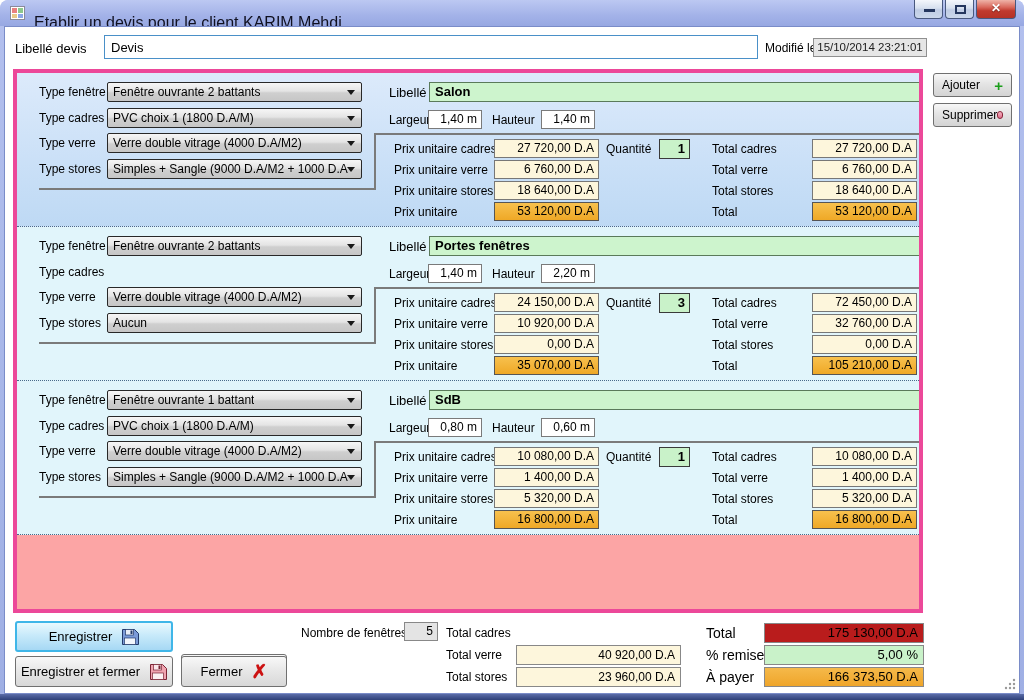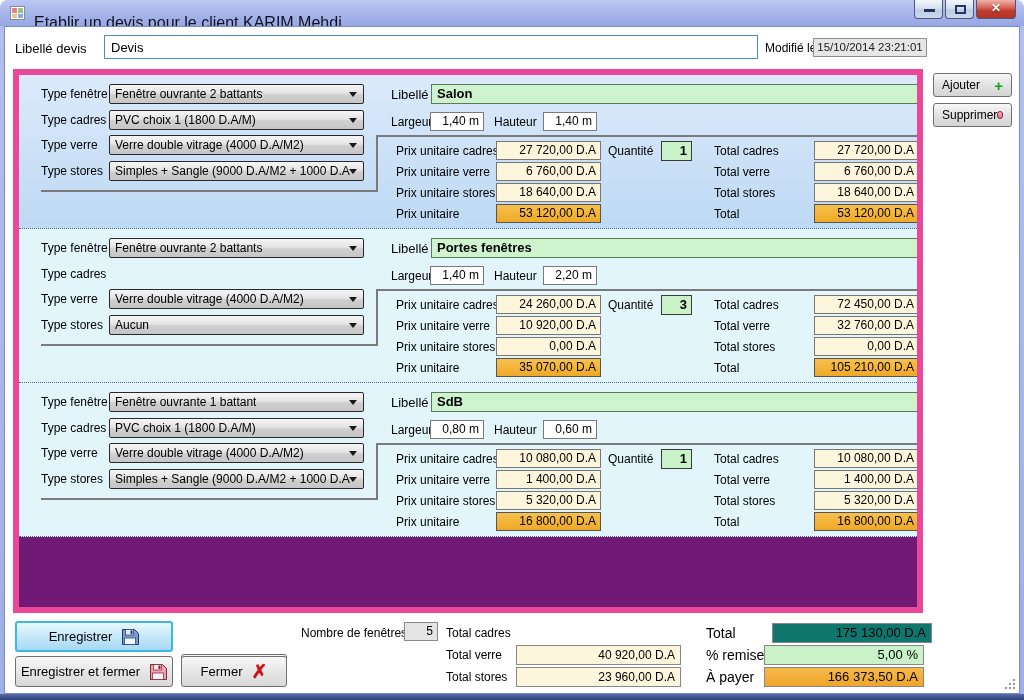--- a/index.html
+++ b/index.html
@@ -33,21 +33,21 @@
   .lbl-big { position:absolute; font-size:14px; color:#000; white-space:nowrap; }
 
   .devis-input { position:absolute; left:99px; top:8px; width:654px; height:24px;
                  border:1px solid #4A90C8; background:#fff; font-size:13px; padding:0 6px;
                  font-family:"Liberation Sans", sans-serif; }
   .modified-box { position:absolute; left:808px; top:11px; width:114px; height:19px;
                   background:#E6E6E6; border:1px solid #909090; font-size:11.5px;
                   line-height:17px; text-align:center; color:#202020; }
 
   .sections-box { position:absolute; left:8px; top:42px; width:910px; height:544px;
-                  background:#701a75; border:6px solid #ec4899; overflow:hidden; }
+                  background:#fca5a5; border:4px solid #ec4899; overflow:hidden; }
   .sec { position:relative; width:908px; height:154px; border-bottom:1px dotted #4A6A8A; }
   .sec.sel    { background:linear-gradient(180deg,#DCEAFB 0%,#BED9F4 100%); }
   .sec.normal { background:#E1F5FB; }
 
   .combo { position:absolute; left:90px; width:255px; height:20px;
            background:linear-gradient(180deg,#F6F6F6 0%,#E4E4E4 45%,#CFCFCF 55%,#C6C6C6 100%);
            border:1px solid #282828; border-radius:2px; font-size:12px; cursor:pointer; }
   .combo .ctext { position:absolute; left:5px; top:2px; white-space:nowrap; overflow:hidden; max-width:235px; }
   .combo .arr { position:absolute; right:6px; top:7px; width:0; height:0;
                 border-left:4px solid transparent; border-right:4px solid transparent;
@@ -83,21 +83,21 @@
   .btn.focused { border:2px solid #3FB6E8;
                  background:linear-gradient(180deg,#E9F9FE 0%,#C8EAFA 45%,#A6D8F4 100%); }
   .xmark { color:#CC1212; font-weight:bold; font-size:19px; line-height:19px; }
 
   .gbox { position:absolute; left:399px; top:595px; width:34px; height:19px; background:#E4E4E4;
           border:1px solid #888; font-size:12px; text-align:right; padding-right:4px; line-height:17px; }
   .fmoney { position:absolute; left:511px; width:165px; height:20px; background:#FDF6DC;
             border:1px solid #888; font-size:12px; text-align:right; padding-right:5px; line-height:18px; }
   .rbox { position:absolute; left:759px; width:160px; height:20px; border:1px solid #888;
           font-size:13px; text-align:right; padding-right:5px; line-height:18px; }
-  .rbox.peach  { background:#0f766e;margin-left:8px; }
+  .rbox.peach  { background:#b91c1c; }
   .rbox.green  { background:#C9F2C9; }
   .rbox.orange { background:linear-gradient(180deg,#F5B94A 0%,#EFA52A 100%); }
 
   .grip { position:absolute; right:2px; bottom:2px; }
 </style>
 </head>
 <body>
 
 <div class="window">
   <div class="titlebar">
@@ -209,21 +209,21 @@
     <span class="lbl" style="left:372px; top:40px">Largeur</span>
     <div class="dim" style="left:411px; top:37px">1,40 m</div>
     <span class="lbl" style="left:475px; top:40px">Hauteur</span>
     <div class="dim" style="left:524px; top:37px">2,20 m</div>
 
     <div class="pline" style="left:357px; top:60px; width:549px; height:2px"></div>
     <div class="pline" style="left:357px; top:60px; width:2px; height:57px"></div>
     <div class="pline" style="left:22px; top:115px; width:337px; height:2px"></div>
 
     <span class="lbl" style="left:377px; top:69px">Prix unitaire cadres</span>
-    <div class="money" style="left:477px; top:66px">24 260,00 D.A</div>
+    <div class="money" style="left:477px; top:66px">24 150,00 D.A</div>
     <span class="lbl" style="left:377px; top:90px">Prix unitaire verre</span>
     <div class="money" style="left:477px; top:87px">10 920,00 D.A</div>
     <span class="lbl" style="left:377px; top:111px">Prix unitaire stores</span>
     <div class="money" style="left:477px; top:108px">0,00 D.A</div>
     <span class="lbl" style="left:377px; top:132px">Prix unitaire</span>
     <div class="money orange" style="left:477px; top:129px">35 070,00 D.A</div>
 
     <span class="lbl" style="left:589px; top:69px">Quantité</span>
     <div class="qty">3</div>
 

